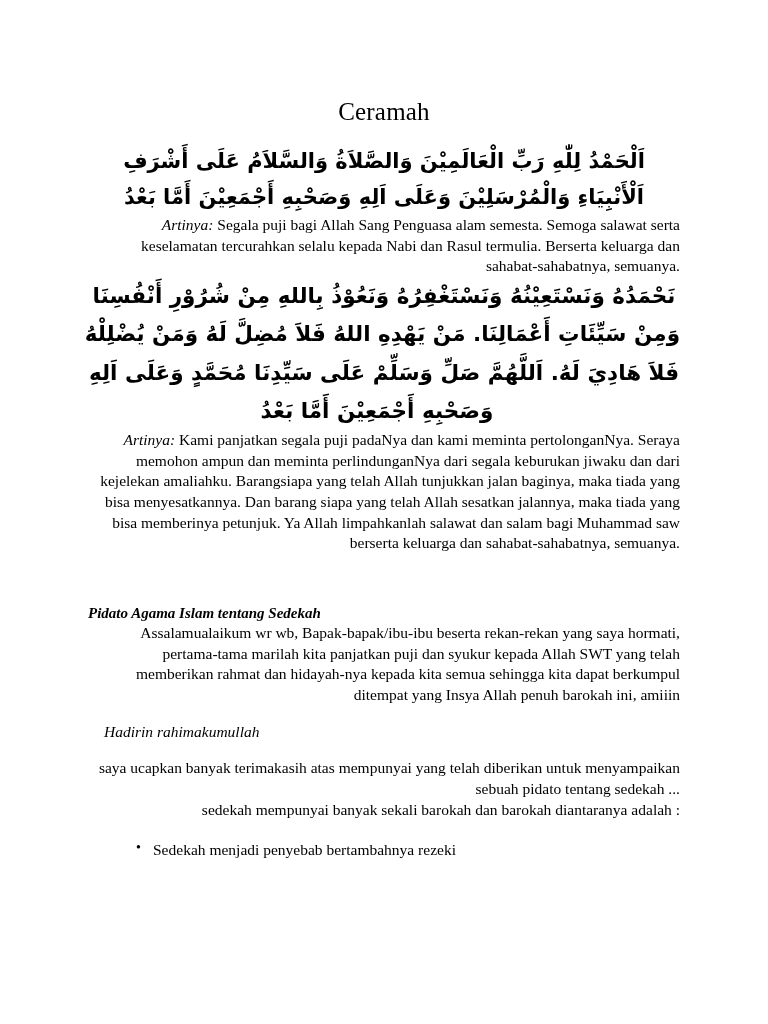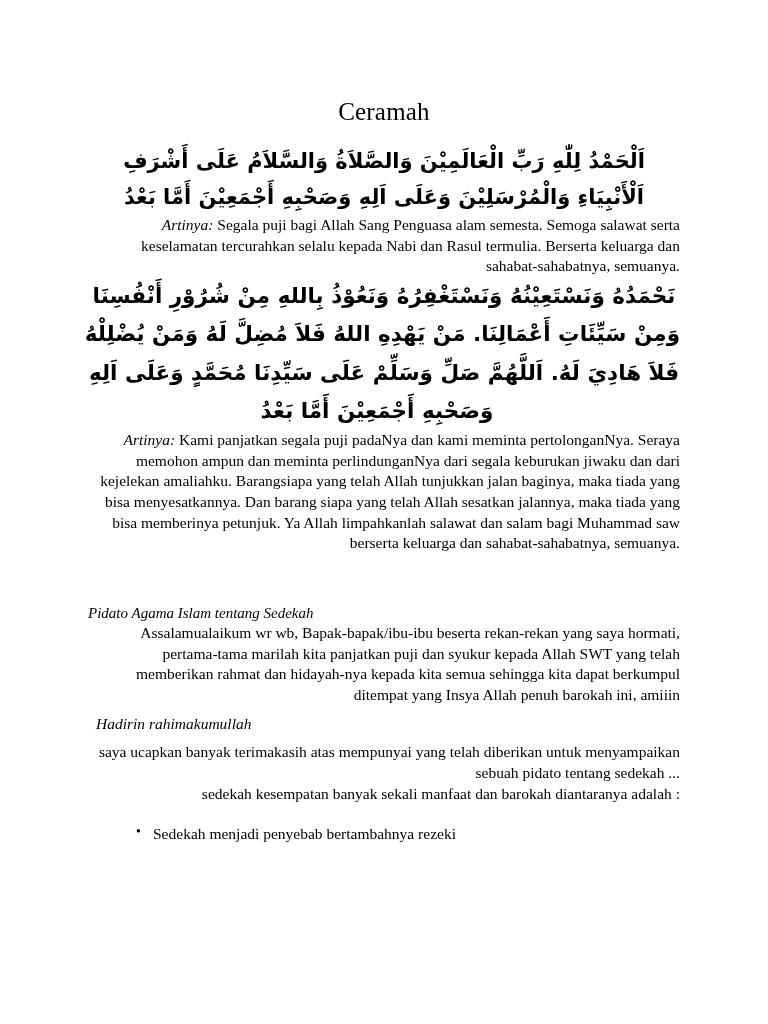--- a/index.html
+++ b/index.html
@@ -77,35 +77,35 @@
   }
   .translation-2 {
     margin-top: 26px;
   }
   .lead-word {
     font-style: italic;
   }
 
   .section-heading {
     font-size: 15px;
-    font-weight: normal;
+    font-weight: bold;
     font-style: italic;
     margin: 0;
     line-height: 1.3;
   }
   .gap-before-heading { margin-top: 50px; }
 
   .para-gap { margin-top: 21px; }
   .para-gap-lg { margin-top: 23px; }
 
   .italic-line {
     font-style: italic;
     font-size: 15.5px;
     line-height: 1.33;
-    margin: 8px;
+    margin: 16px;
   }
   .tight-follow { margin-top: 0; }
 
   
   ul.bullets {
     margin: 20px 0 0 0;
     padding: 0 0 0 48px;
     list-style: none;
   }
   ul.bullets li {
@@ -148,20 +148,20 @@
 
     <p class="section-heading gap-before-heading">Pidato Agama Islam tentang Sedekah</p>
 
     <p class="body-para para-gap-lg">Assalamualaikum wr wb, Bapak-bapak/ibu-ibu beserta rekan-rekan yang saya hormati, pertama-tama marilah kita panjatkan puji dan syukur kepada Allah SWT yang telah memberikan rahmat dan hidayah-nya kepada kita semua sehingga kita dapat berkumpul ditempat yang Insya Allah penuh barokah ini, amiiin</p>
 
 
     <p class="italic-line para-gap">Hadirin rahimakumullah</p>
 
     <p class="body-para tight-follow">saya ucapkan banyak terimakasih atas mempunyai yang telah diberikan untuk menyampaikan sebuah pidato tentang sedekah ...</p>
 
-    <p class="body-para para-gap">sedekah kesempatan banyak sekali manfaat dan barokah diantaranya adalah :</p>
+    <p class="body-para para-gap">sedekah mempunyai banyak sekali barokah dan barokah diantaranya adalah :</p>
 
     <ul class="bullets">
       <li>Sedekah menjadi penyebab bertambahnya rezeki</li>
     </ul>
 
   </div>
 </div>
 
 </body></html>

